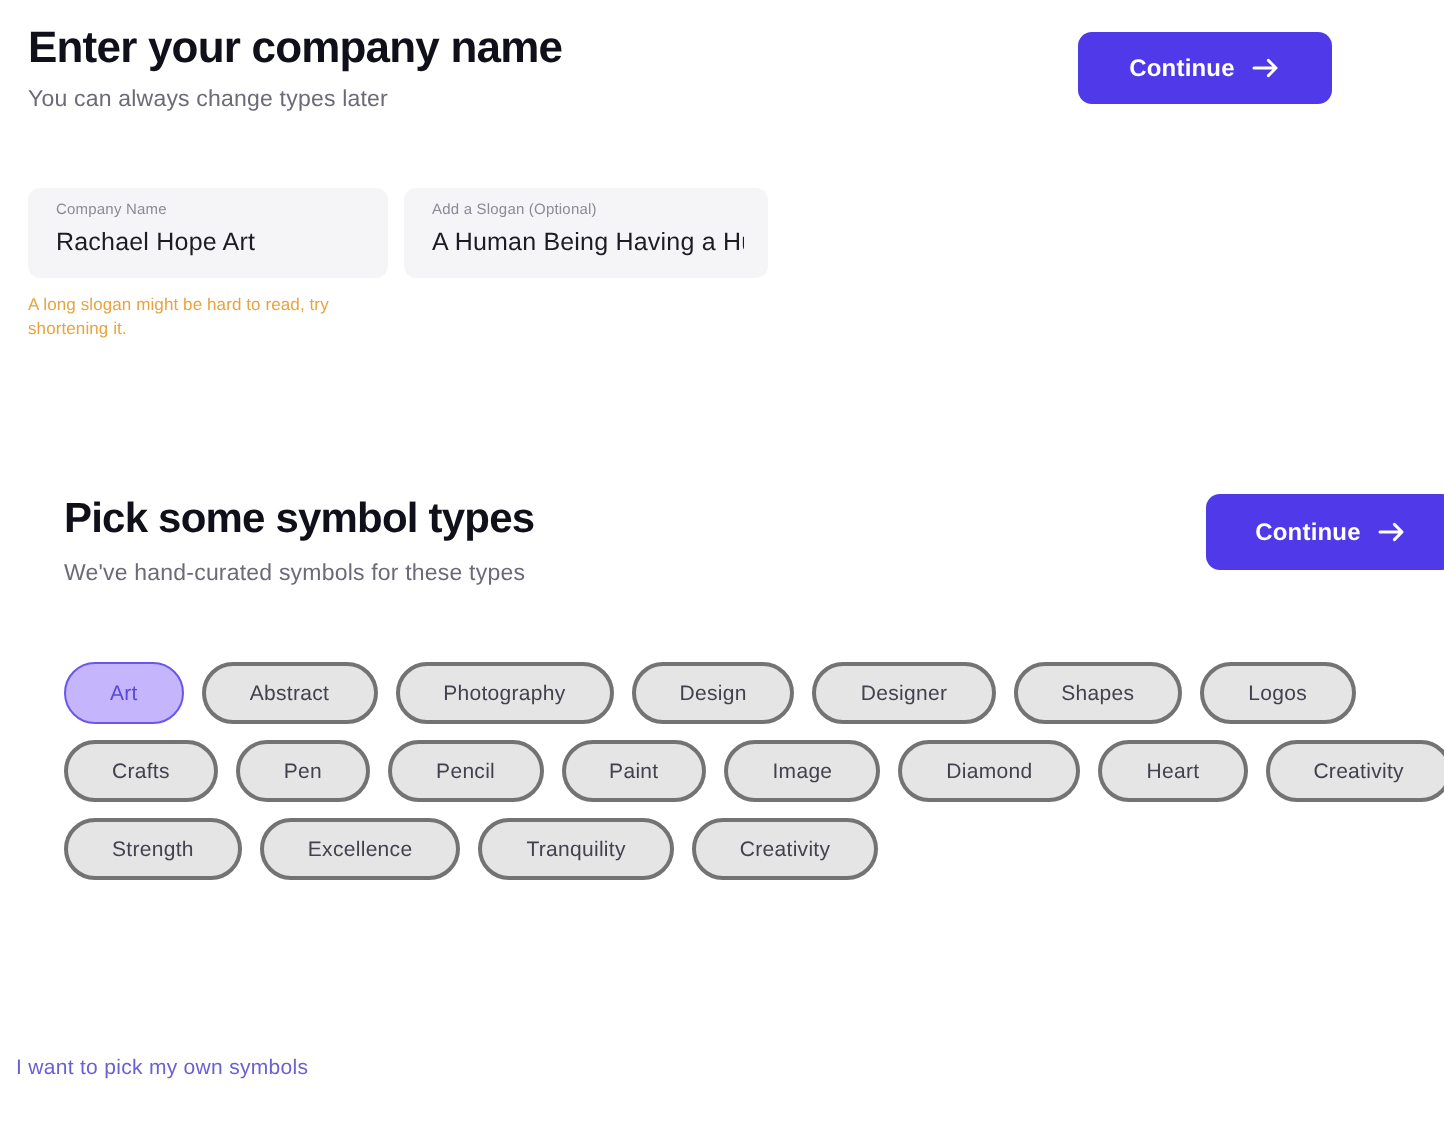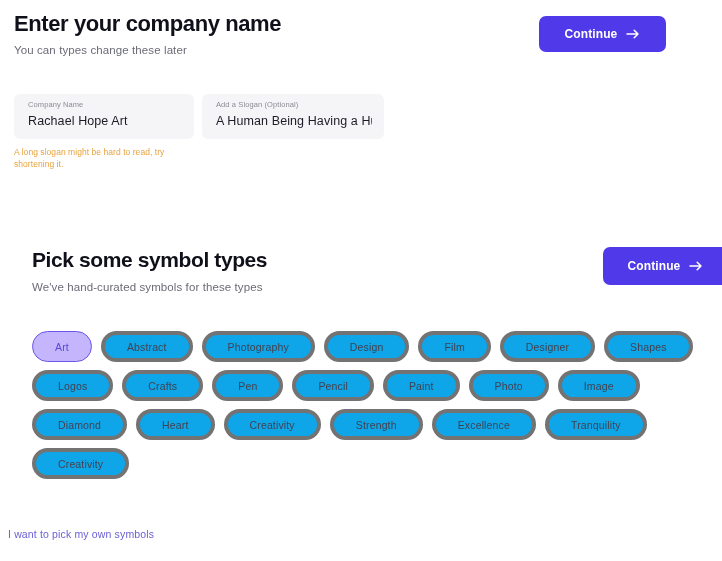--- a/index.html
+++ b/index.html
@@ -168,23 +168,23 @@
     position: absolute;
     left: 8px;
     top: 88px;
     width: 706px;
     display: flex;
     flex-wrap: wrap;
     gap: 8px 9px;
   }
   .chip {
     height: 31px;
-    border: 4px solid #737373;
+    border: 2px solid #737373;
     border-radius: 18px;
-    background: #0ea5e9;
+    background: #e5e5e5;
     color: #42424f;
     font-family: "Liberation Sans", sans-serif;
     font-size: 10.5px;
     letter-spacing: 0.15px;
     display: inline-flex;
     align-items: center;
     justify-content: center;
     padding: 0 22px;
     cursor: pointer;
     white-space: nowrap;
@@ -209,21 +209,21 @@
 </style>
 </head>
 <body>
 
 <div class="page">
 
   <div class="section-one">
 
     <div class="heading-row">
       <h1 class="title">Enter your company name</h1>
-      <p class="subtitle">You can types change these later</p>
+      <p class="subtitle">You can always change types later</p>
 
       <button class="continue-btn btn-one">
         <span>Continue</span>
         <span class="arrow">
           <svg width="14" height="12" viewBox="0 0 14 12" fill="none" aria-hidden="true">
             <path d="M1 6h11M8.2 2.2L12 6l-3.8 3.8" stroke="#ffffff" stroke-width="1.5" stroke-linecap="round" stroke-linejoin="round"></path>
           </svg>
         </span>
       </button>
     </div>
@@ -259,29 +259,27 @@
           </svg>
         </span>
       </button>
     </div>
 
     <div class="chips" id="chips-container">
         <div class="chip selected">Art</div>
         <div class="chip">Abstract</div>
         <div class="chip">Photography</div>
         <div class="chip">Design</div>
-        <div class="chip">Film</div>
         <div class="chip">Designer</div>
         <div class="chip">Shapes</div>
         <div class="chip">Logos</div>
         <div class="chip">Crafts</div>
         <div class="chip">Pen</div>
         <div class="chip">Pencil</div>
         <div class="chip">Paint</div>
-        <div class="chip">Photo</div>
         <div class="chip">Image</div>
         <div class="chip">Diamond</div>
         <div class="chip">Heart</div>
         <div class="chip">Creativity</div>
         <div class="chip">Strength</div>
         <div class="chip">Excellence</div>
         <div class="chip">Tranquility</div>
         <div class="chip">Creativity</div>
       </div>
 

